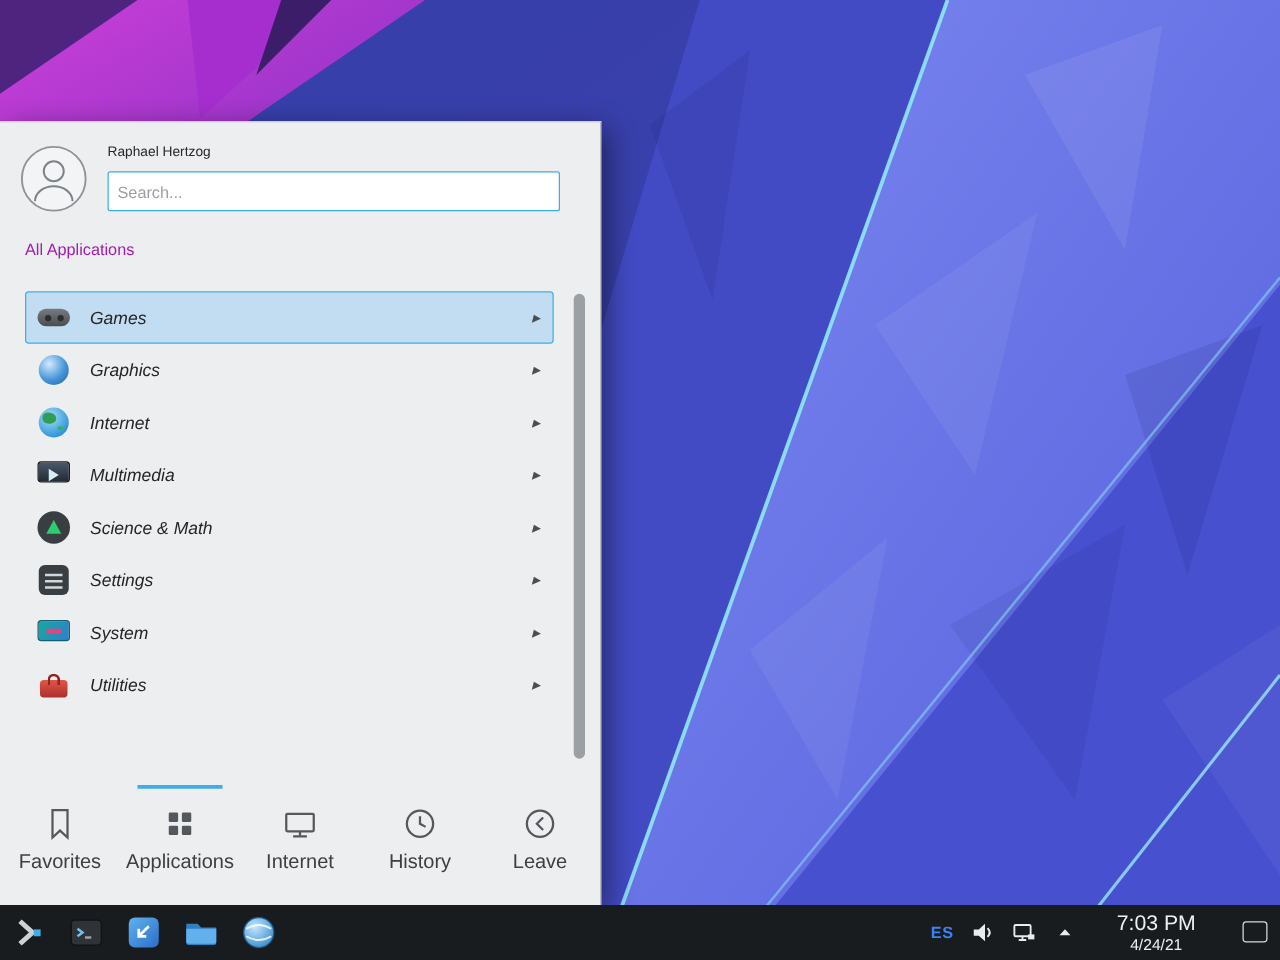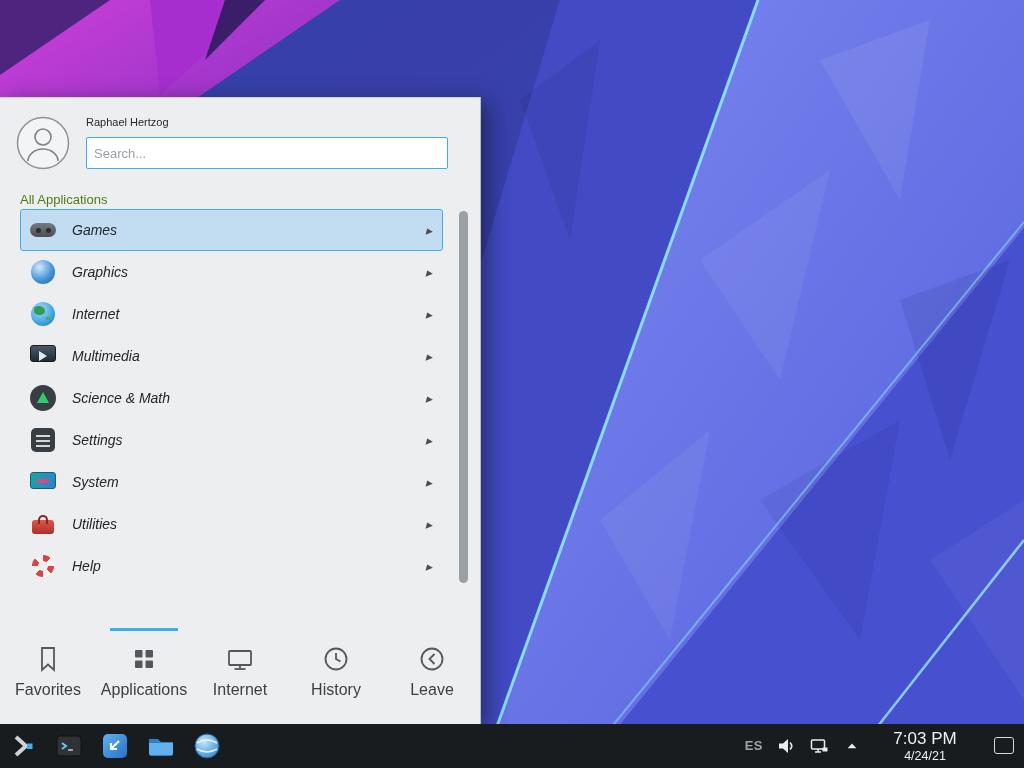--- a/index.html
+++ b/index.html
@@ -25,21 +25,21 @@
   .avatar { width:54px; height:54px; flex:none; }
   .header-col { flex:1; min-width:0; padding-right:14px; }
   .user-name { font-size:11px; color:#26292c; margin:0 0 9px 0; font-weight:400; }
   .search-input {
     width:100%; box-sizing:border-box; height:32px;
     border:1px solid #3daee9; border-radius:2px; background:#ffffff;
     font-family:"Liberation Sans", sans-serif; font-size:13px; color:#26292c;
     padding:0 7px; outline:none;
   }
   .search-input::placeholder { color:#9aa0a5; }
-  .section-label { font-size:13px; color:#4d7c0f; margin:12px 20px 0 20px; }
+  .section-label { font-size:13px; color:#a21caf; margin:12px 20px 24px 20px; }
 
   .app-list { flex:1; overflow:hidden; position:relative; padding-top:2px; }
   .app-row {
     height:42px; margin:0 37px 0 20px; padding:0 10px 0 8px;
     display:flex; align-items:center; gap:15px;
     border:1px solid transparent; border-radius:3px; box-sizing:border-box;
     cursor:default;
     font-style:italic;
   }
   .app-row.selected { background:#c2ddf2; border-color:#3daee9; }
@@ -98,21 +98,21 @@
   .tab-icon svg { display:block; }
 
   
   .taskbar {
     position:absolute; left:0; bottom:0; width:1024px; height:44px;
     background:#191c1e; display:flex; align-items:center; box-sizing:border-box;
     padding:0 10px 0 8px; gap:16px;
   }
   .tb-icon { width:30px; height:30px; flex:none; display:flex; align-items:center; justify-content:center; }
   .tray { margin-left:auto; display:flex; align-items:center; gap:13px; }
-  .kbd-layout { color:#a3a3a3; font-size:13px; font-weight:bold; letter-spacing:.5px; }
+  .kbd-layout { color:#3b82f6; font-size:13px; font-weight:bold; letter-spacing:.5px; }
   .tray-icon { width:20px; height:20px; display:flex; align-items:center; justify-content:center; }
   .clock { text-align:center; color:#eef1f3; line-height:1.15; margin:0 6px 0 8px; min-width:84px; }
   .clock-time { font-size:17px; }
   .clock-date { font-size:12.5px; }
   .show-desktop { width:20px; height:17px; border:1.5px solid #d6dadd; border-radius:3px;
     box-sizing:border-box; margin-left:8px; flex:none; }
 </style>
 </head>
 <body>
 
@@ -211,25 +211,20 @@
     <div class="app-row">
       <span class="app-icon" data-icon="system"></span>
       <span class="app-label">System</span>
       <span class="row-arrow"></span>
     </div>
     <div class="app-row">
       <span class="app-icon" data-icon="utilities"></span>
       <span class="app-label">Utilities</span>
       <span class="row-arrow"></span>
     </div>
-    <div class="app-row">
-      <span class="app-icon" data-icon="help"></span>
-      <span class="app-label">Help</span>
-      <span class="row-arrow"></span>
-    </div>
 
     <div class="scrollbar-track">
       <div class="scrollbar-thumb"></div>
     </div>
   </div>
 
   <div class="tabbar">
     <div class="tab">
       <span class="tab-icon">
         <svg viewBox="0 0 30 30" width="30" height="30">

